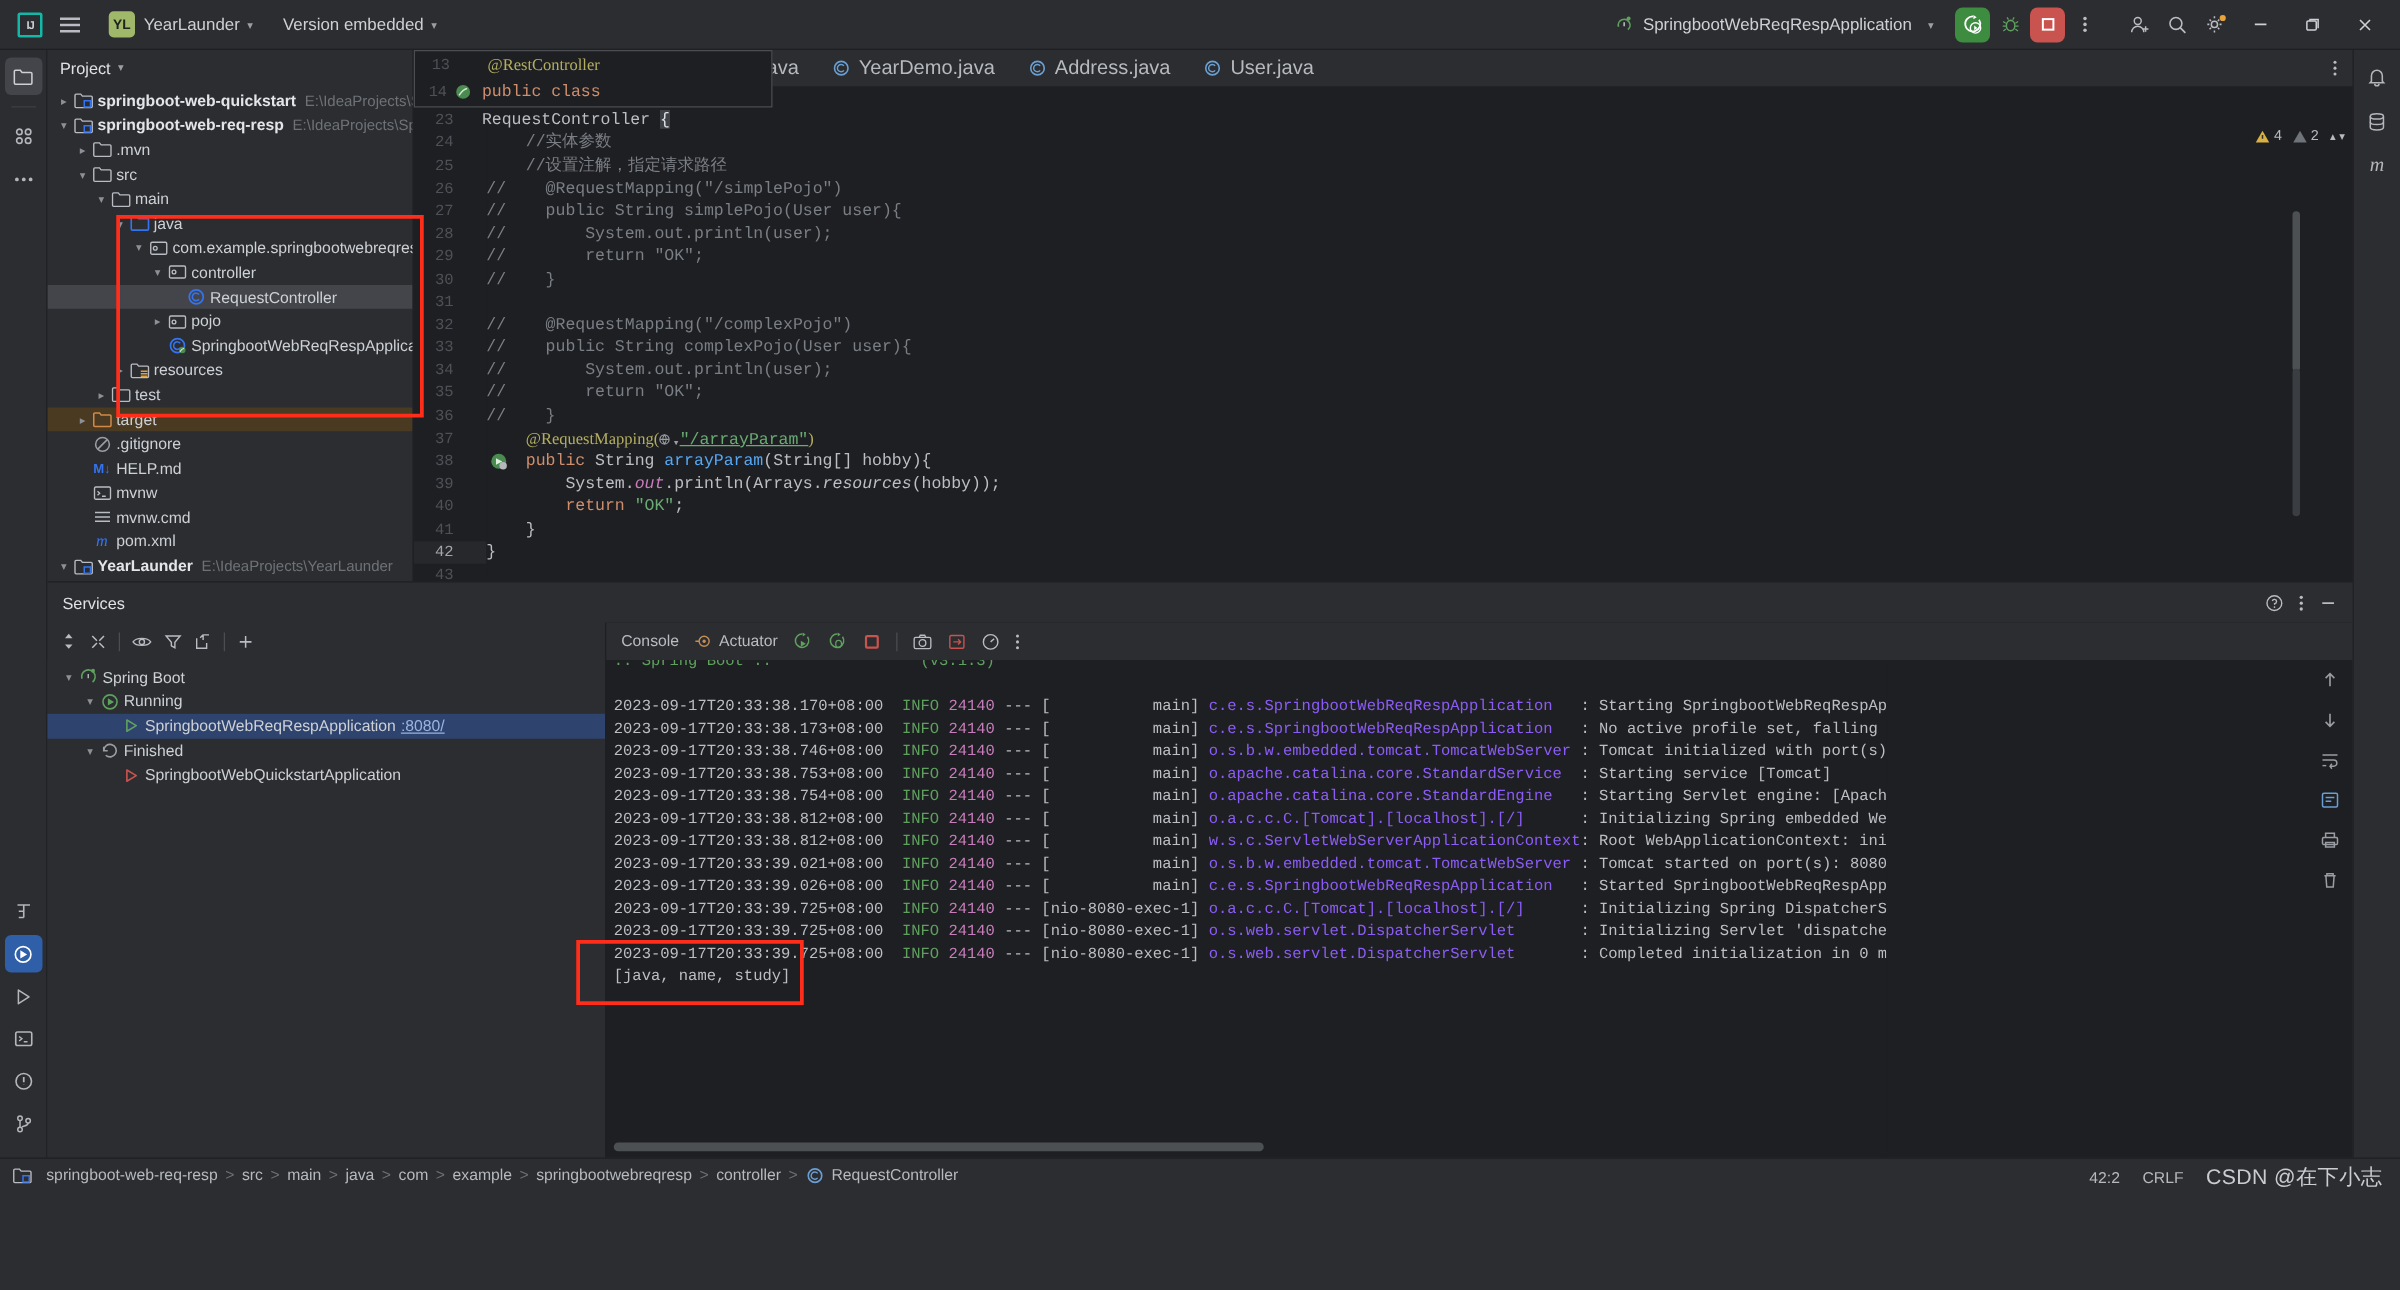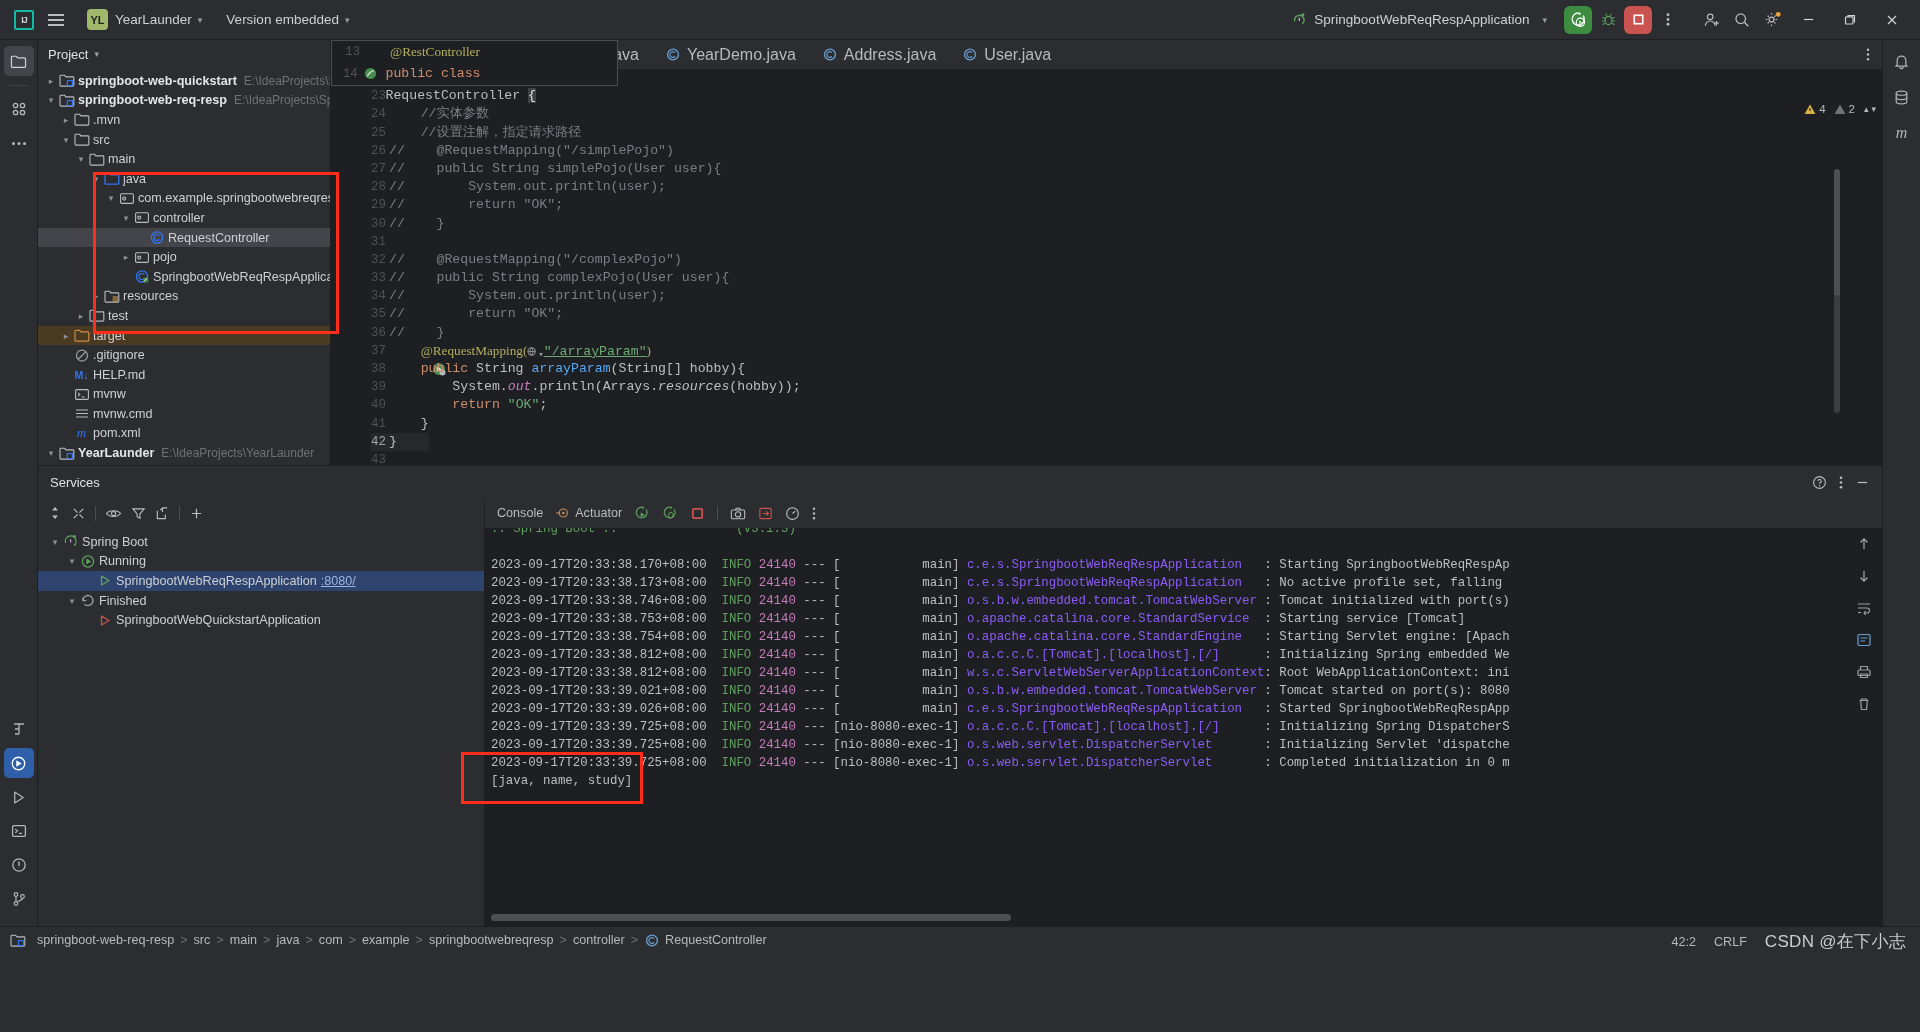--- a/index.html
+++ b/index.html
@@ -109,21 +109,21 @@
     position:absolute; left:0; top:0; width:1551px; height:29px;
     background:#2b2d30; display:flex; align-items:center;
   }
   .tab { display:flex; align-items:center; gap:6px; padding:0 13px; height:29px; font-size:16px; color:#b6b9be; }
   .tab.active { background:#1e1f22; color:#dfe1e5; }
   .tabs-more { margin-left:auto; padding-right:12px; color:#b9bcc2; }
 
   #codearea { position:absolute; left:0; top:29px; width:1551px; height:396px; overflow:hidden; }
   .gutter {
     position:absolute; left:0; top:0; width:58px; height:396px;
-    background:#1e1f22; text-align:left;margin-left:40px;
+    background:#1e1f22; text-align:center;
   }
   .gnum { height:18.2px; line-height:18.2px; font-size:12.4px; color:#4e5157;
           font-family:"Liberation Mono",monospace; padding-right:9px; position:relative; }
   .gnum.cur { color:#a2a5aa; background:#26282c; }
   .code { position:absolute; left:58px; top:0; width:1150px; font-family:"Liberation Mono",monospace; font-size:13.2px; }
   .cline { height:18.2px; line-height:18.2px; white-space:pre; color:#bcbec4; }
   .kw { color:#cf8e6d; }
   .cmt { color:#7a7e85; }
   .str { color:#6aab73; }
   .ann { color:#b3ae60;font-family:Liberation Serif, serif; }

